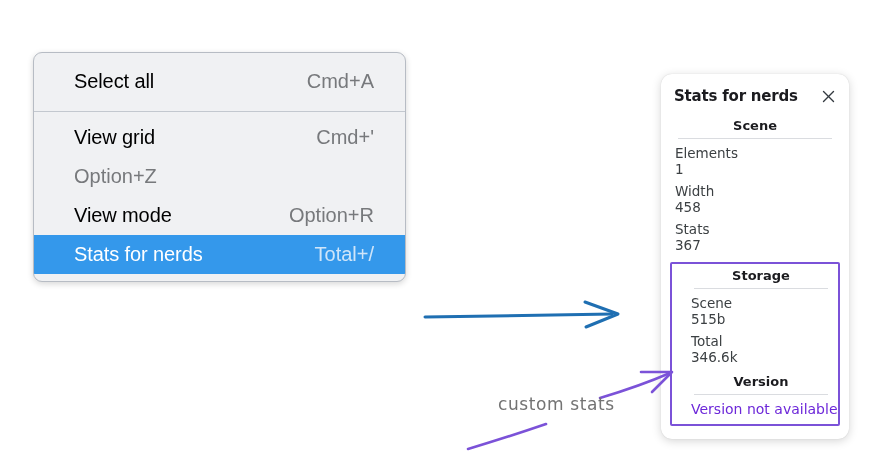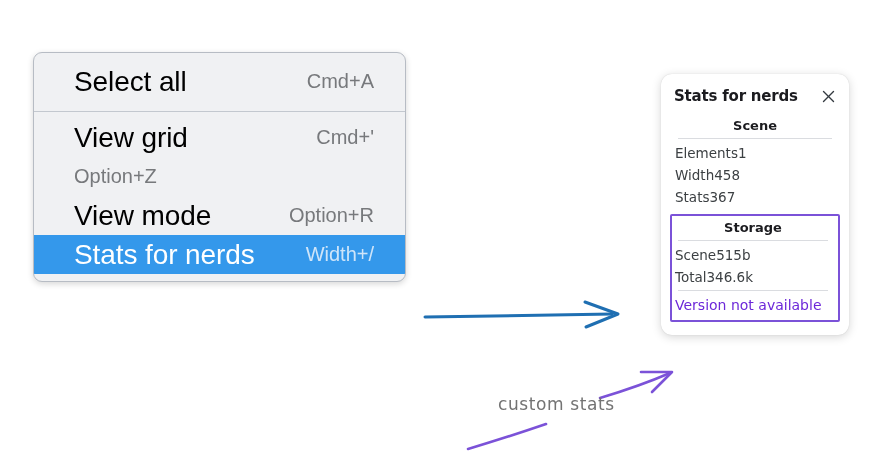--- a/index.html
+++ b/index.html
@@ -42,21 +42,21 @@
   .menu-item {
     display: flex;
     align-items: center;
     justify-content: space-between;
     height: 39px;
     padding: 0 31px 0 40px;
     box-sizing: border-box;
     cursor: default;
   }
   .menu-item .mi-label {
-    font-size: 28px;
+    font-size: 20px;
     color: #000000;
     letter-spacing: -0.1px;
     white-space: nowrap;
     text-align: right;
   }
   .menu-item .mi-shortcut {
     font-size: 20px;
     color: #77797c;
     white-space: nowrap;
   }
@@ -110,35 +110,36 @@
     color: #1b1b1f;
     padding: 1px 0 3px 0;
   }
   .sec-rule {
     height: 1px;
     background: #dadce0;
     margin: 2px 6px 3px 6px;
   }
   .stat-row {
     display: flex;
-    justify-content: flex-start;
+    justify-content: space-between;
     align-items: baseline;
     font-size: 13.5px;
     color: #3c4043;
     padding: 3px 3px 3px 3px;
+    flex-direction: column;
   }
   .stat-row .sr-key { white-space: nowrap; }
   .stat-row .sr-val { white-space: nowrap; }
 
   
   #custom-section {
     border: 2px solid #7b52d8;
     border-radius: 2px;
     margin: 6px -2px 0 -2px;
-    padding: 3px 4px 5px 0;
+    padding: 3px 4px 5px 16px;
   }
   .plain-row {
     font-size: 14px;
     color: #6d28d9;
     padding: 3px 3px 2px 3px;
     white-space: nowrap;
   }
 
   
   #annotations {
@@ -181,21 +182,21 @@
     </div>
     <div class="menu-item">
       <span class="mi-shortcut">Option+Z</span>
     </div>
     <div class="menu-item">
       <span class="mi-label">View mode</span>
       <span class="mi-shortcut">Option+R</span>
     </div>
     <div class="menu-item selected">
       <span class="mi-label">Stats for nerds</span>
-      <span class="mi-shortcut">Width+/</span>
+      <span class="mi-shortcut">Total+/</span>
     </div>
   </div>
 
 </div>
 
 <div id="stats-panel">
 
   <div class="panel-header">
     <span class="panel-title">Stats for nerds</span>
     <span class="close-icon">
@@ -227,20 +228,21 @@
     <div class="sec-rule"></div>
     <div class="stat-row">
       <span class="sr-key">Scene</span>
       <span class="sr-val">515b</span>
     </div>
     <div class="stat-row">
       <span class="sr-key">Total</span>
       <span class="sr-val">346.6k</span>
     </div>
 
+    <div class="sec-title" style="padding-top:6px;">Version</div>
     <div class="sec-rule"></div>
     <div class="plain-row">Version not available</div>
 
   </div>
 
 </div>
 
 <svg id="annotations" viewBox="0 0 873 461">
 
   <g>

